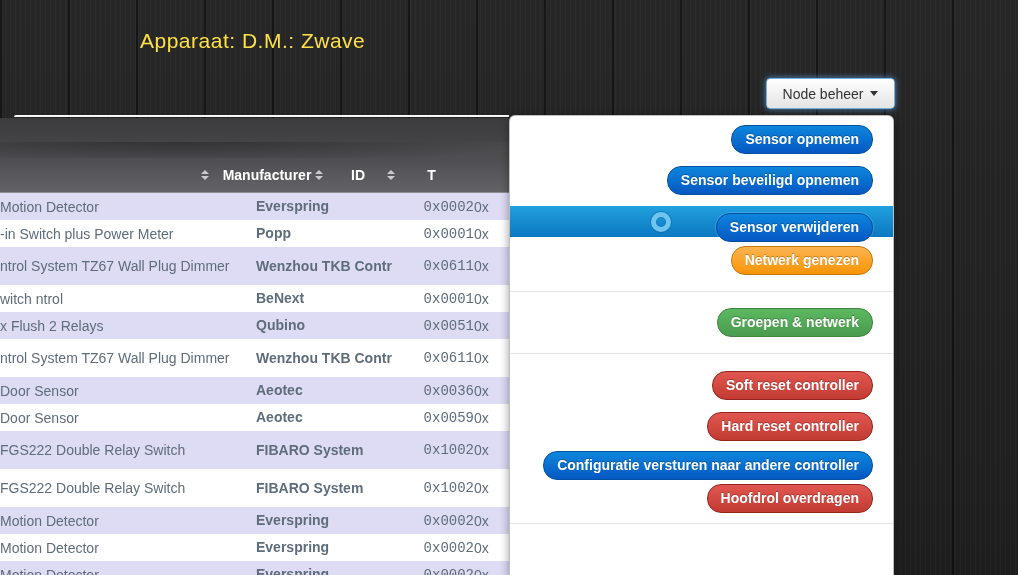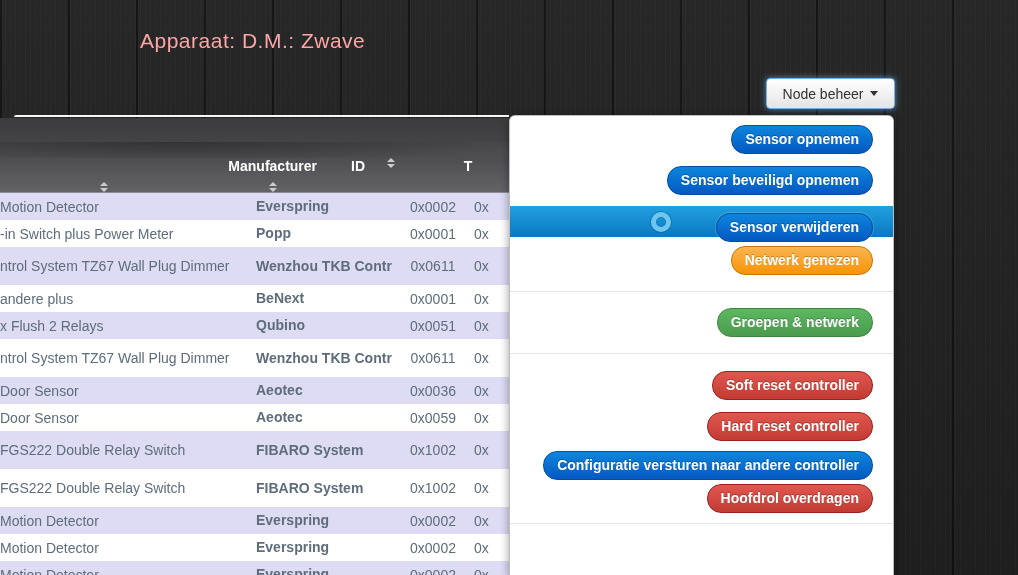--- a/index.html
+++ b/index.html
@@ -11,21 +11,21 @@
     background-image:
       repeating-linear-gradient(90deg, rgba(0,0,0,0.45) 0 2px, rgba(255,255,255,0.02) 2px 3px, transparent 3px 68px),
       repeating-linear-gradient(90deg, rgba(255,255,255,0.025) 0 1px, transparent 1px 5px),
       linear-gradient(#272727,#1e1e1e);
   }
 
   
   .page-title {
     position:absolute; left:140px; top:29px;
     font-size:21px; letter-spacing:0.5px;
-    color:#fca5a5;
+    color:#fde047;
   }
 
   
   .panel-topline {
     position:absolute; left:14px; top:115px; width:495px; height:2px;
     background:#f7f7f7; border-radius:2px 0 0 0;
   }
   .panel-heading {
     position:absolute; left:0; top:118px; width:509px; height:40px;
     background:linear-gradient(#3c3c3f,#49494c);
@@ -34,21 +34,21 @@
     content:""; position:absolute; left:0; right:0; bottom:0; height:16px;
     background:radial-gradient(ellipse 70% 140% at 35% 0%, rgba(0,0,0,0.25), rgba(255,255,255,0.03));
   }
   .table-header {
     position:absolute; left:0; top:158px; width:509px; height:35px;
     background:linear-gradient(#4e4e52,#636367);
     border-bottom:1px solid #8e8e92;
     display:flex; align-items:center;
     color:#ffffff; font-weight:bold; font-size:14px;
   }
-  .th { display:flex; align-items:center; height:100%; position:relative;flex-direction:column; }
+  .th { display:flex; align-items:center; height:100%; position:relative; }
   .th-product { width:256px; justify-content:flex-end; padding-right:6px; }
   .th-manufacturer { width:136px; justify-content:space-between; padding-left:8px; padding-right:8px; }
   .th-id { width:82px; }
   .th-id .lbl { position:absolute; left:0; right:14px; text-align:center; }
   .th-id .sort { position:absolute; right:4px; }
   .th-type { width:126px; padding-left:28px; overflow:hidden; }
 
   .sort { display:inline-flex; flex-direction:column; gap:2px; cursor:pointer; }
   .sort i { width:0; height:0; border-left:4px solid transparent; border-right:4px solid transparent; }
   .sort .up { border-bottom:4px solid #cbcbcf; }
@@ -61,21 +61,21 @@
   table.devices { border-collapse:collapse; table-layout:fixed; width:600px; }
   table.devices td {
     font-size:14px; color:#5e6d7b; vertical-align:middle;
     height:27px; padding:0; overflow:hidden; white-space:nowrap;
   }
   tr.tall td { height:38px; }
   tr.odd  { background:#dedcf5; }
   tr.even { background:#ffffff; }
   td.c-name { padding-left:5px;margin-left:24px; }
   td.c-manu { white-space:normal; line-height:17px;font-weight:bold; }
-  td.c-id   { text-align:center; }
+  td.c-id   { text-align:right;font-family:Liberation Mono, monospace; }
   td.c-type { padding-left:18px; }
 
   
   .node-toggle {
     position:absolute; left:766px; top:78px; width:129px; height:31px;
     background:linear-gradient(#ffffff,#e4e4e4);
     border:1px solid #77aede; border-radius:4px;
     box-shadow:0 0 6px rgba(95,166,230,0.8), inset 0 1px 0 #ffffff;
     color:#333333; font-size:14px; font-family:"Liberation Sans",sans-serif;
     display:flex; align-items:center; justify-content:center; gap:7px;
@@ -193,21 +193,21 @@
           <td class="c-id">0x0001</td>
           <td class="c-type">0x</td>
         </tr>
         <tr class="odd tall">
           <td class="c-name">ntrol System TZ67 Wall Plug Dimmer</td>
           <td class="c-manu">Wenzhou TKB Control System</td>
           <td class="c-id">0x0611</td>
           <td class="c-type">0x</td>
         </tr>
         <tr class="even">
-          <td class="c-name">andere plus</td>
+          <td class="c-name">witch ntrol</td>
           <td class="c-manu">BeNext</td>
           <td class="c-id">0x0001</td>
           <td class="c-type">0x</td>
         </tr>
         <tr class="odd">
           <td class="c-name">x Flush 2 Relays</td>
           <td class="c-manu">Qubino</td>
           <td class="c-id">0x0051</td>
           <td class="c-type">0x</td>
         </tr>

